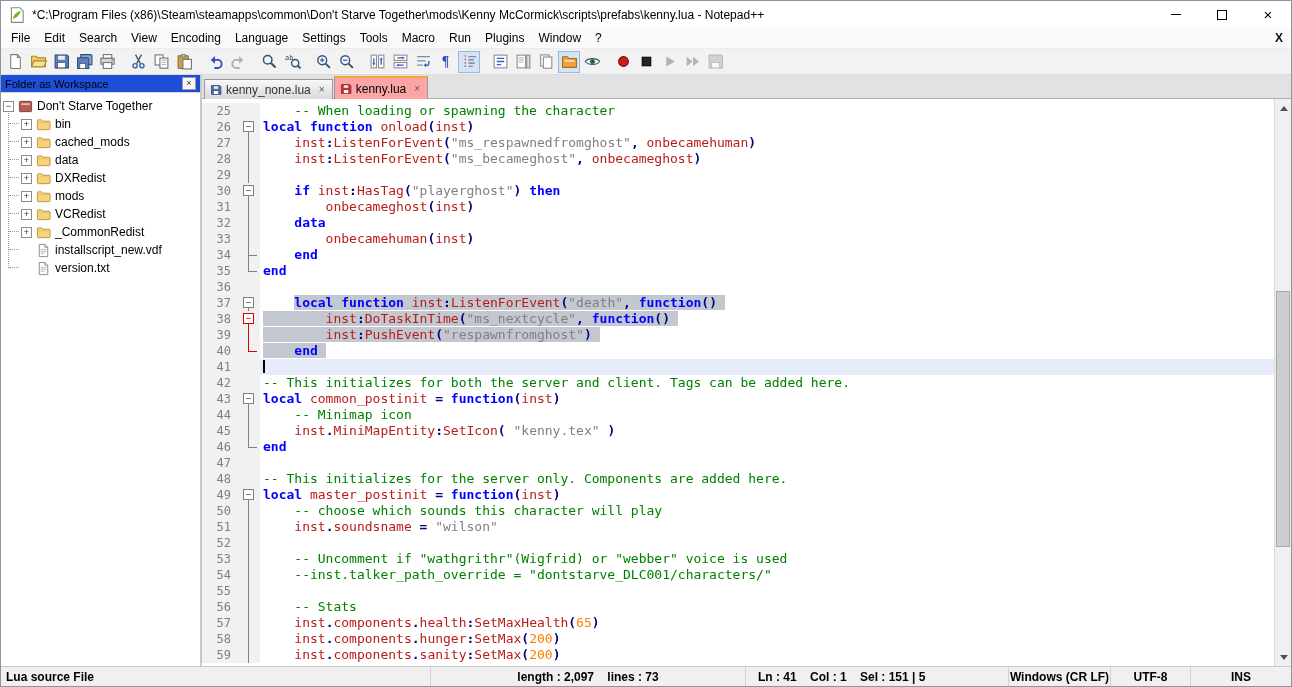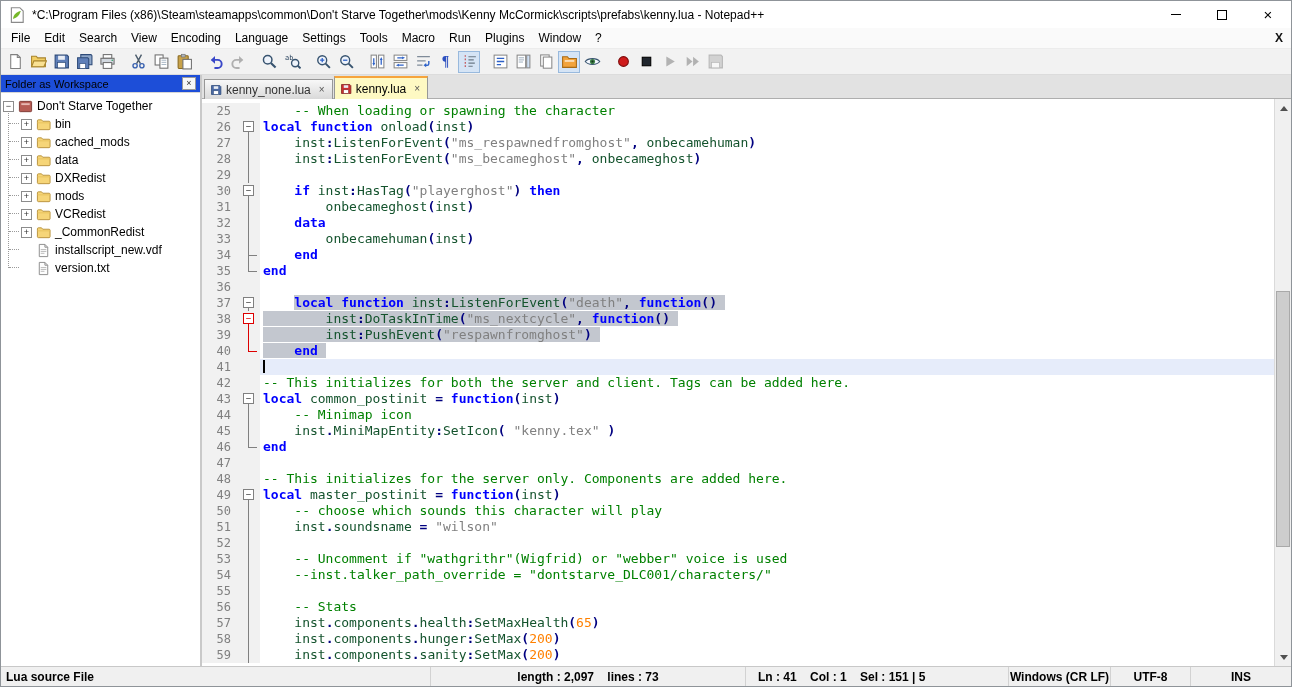--- a/index.html
+++ b/index.html
@@ -44,21 +44,21 @@
   .tree-row.lvl1::before { content:""; position:absolute; left:8px; top:8px; width:10px; height:0; border-top:1px dotted #9a9a9a; }
   .toggle { width:11px; height:11px; flex:none; border:1px solid #8c8c8c; background:#fff; font-size:9px; line-height:9px; text-align:center; color:#333; margin-right:4px; }
   .toggle-spacer { width:11px; flex:none; margin-right:4px; }
   .tree-icon { width:15px; height:15px; flex:none; margin-right:4px; display:flex; align-items:center; }
   .tree-label { white-space:nowrap; }
 
   
   .editor-pane { flex:1; min-width:0; display:flex; flex-direction:column; background:#fff; }
   .tabbar { height:24px; flex:none; background:#e2e2e2; border-bottom:1px solid #aeaeae; display:flex; align-items:flex-end; padding-left:2px; gap:1px; }
   .tab { height:20px; display:flex; align-items:center; gap:4px; padding:0 5px; background:linear-gradient(#f8f8f8,#d9d9d9); border:1px solid #979797; border-bottom:none; font-size:12px; color:#333; position:relative; top:1px; }
-  .tab.active { height:23px; background:#fef9c3; color:#000; border-top:2px solid var(--active-tab-indicator,#f6a43c); z-index:2; }
+  .tab.active { height:23px; background:#fca5a5; color:#000; border-top:2px solid var(--active-tab-indicator,#f6a43c); z-index:2; }
   .tab-icon { width:12px; height:12px; display:flex; align-items:center; }
   .tab-close { font-size:10px; color:#555; margin-left:2px; width:10px; text-align:center; }
 
   .code-zone { flex:1; min-height:0; display:flex; }
   .code-scroll { flex:1; min-width:0; overflow:hidden; padding-top:4px; background:#fff; }
   .row { display:flex; height:16px; }
   .ln { width:36px; flex:none; background:#f1f1f1; color:#808080; font:12px/16px "DejaVu Sans Mono", monospace; text-align:right; padding-right:7px; }
   .fold { width:22px; flex:none; background:#f1f1f1; position:relative; }
   .fold .fbox { position:absolute; left:5px; top:2px; width:11px; height:11px; border:1px solid #808080; background:#fff; font:9px/9px "DejaVu Sans Mono", monospace; text-align:center; color:#404040; }
   .fold .vl { position:absolute; left:10px; width:1px; background:#808080; }
@@ -69,21 +69,21 @@
   .fold.r .fbox { border-color:#dd0000; color:#dd0000; }
   .fold.r .vl, .fold.r .hl { background:#dd0000; }
   .code { flex:1; min-width:0; font:13px/16px "DejaVu Sans Mono", monospace; white-space:pre; padding-left:3px; position:relative; }
   .row.cur .code { background:var(--current-line,#e6ecfa); }
   .sel { background:var(--selection,#c3c7cf); }
   .k { color:var(--keyword,#0000ff); font-weight:bold; }
   .c { color:var(--comment,#008000); }
   .s { color:var(--string,#808080); }
   .n { color:var(--number,#ff8000); }
   .o { color:var(--operator,#000080); font-weight:bold; }
-  .d { color:#14532d; }
+  .d { color:#b91c1c; }
   .caret { position:absolute; left:3px; top:1px; width:1.5px; height:13px; background:#000; }
 
   
   .vscroll { width:17px; flex:none; background:#f0f0f0; border-left:1px solid #dadada; position:relative; }
   .sb-btn { position:absolute; left:0; width:17px; height:17px; display:flex; align-items:center; justify-content:center; }
   .sb-up { top:0; } .sb-down { bottom:0; }
   .sb-up::after { content:""; border:4px solid transparent; border-bottom:5px solid #505050; margin-bottom:3px; }
   .sb-down::after { content:""; border:4px solid transparent; border-top:5px solid #505050; margin-top:3px; }
   .sb-thumb { position:absolute; left:1px; right:1px; top:192px; height:256px; background:#cdcdcd; border:1px solid #a9a9a9; }
 

